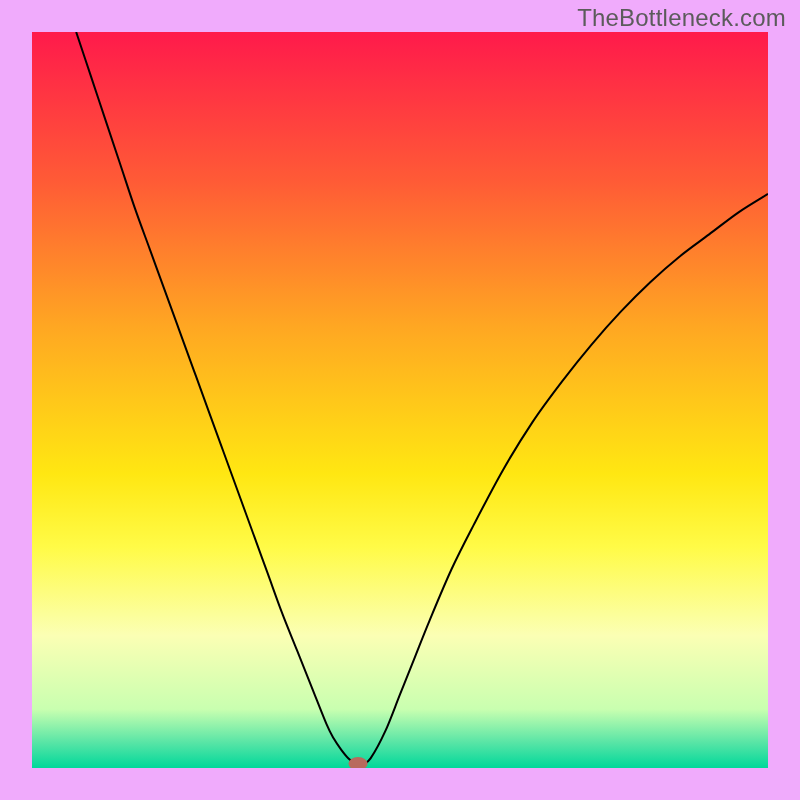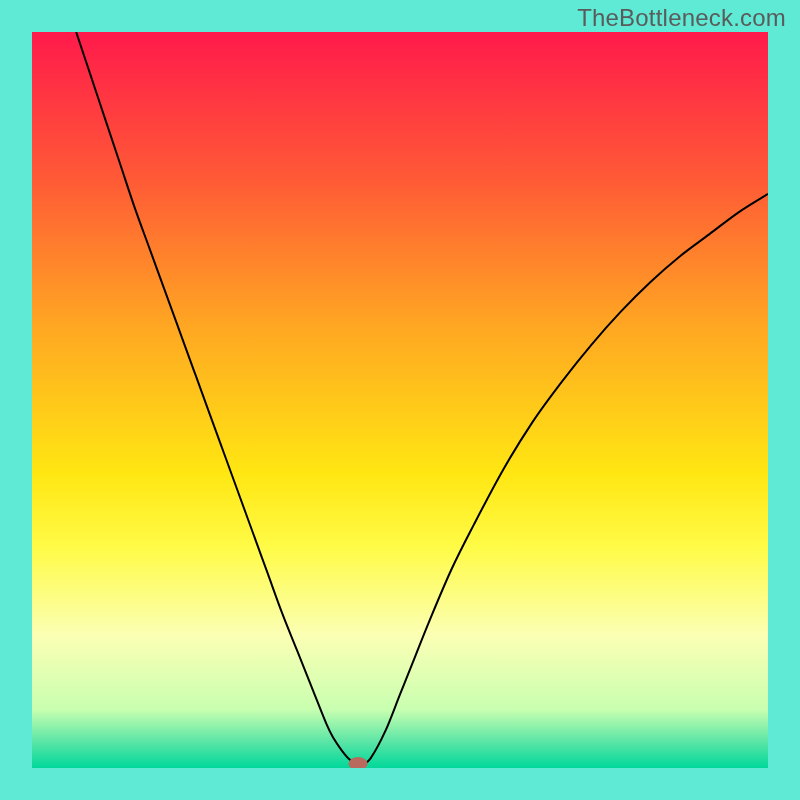--- a/index.html
+++ b/index.html
@@ -8,21 +8,21 @@
     width: 800px;
     height: 800px;
     overflow: hidden;
     background: #000;
     font-family: Arial, Helvetica, sans-serif;
   }
   .frame {
     position: relative;
     width: 800px;
     height: 800px;
-    background: #5eead4;
+    background: #f0abfc;
   }
   .plot {
     position: absolute;
     left: 32px;
     top: 32px;
     width: 736px;
     height: 736px;
   }
   .watermark {
     position: absolute;

